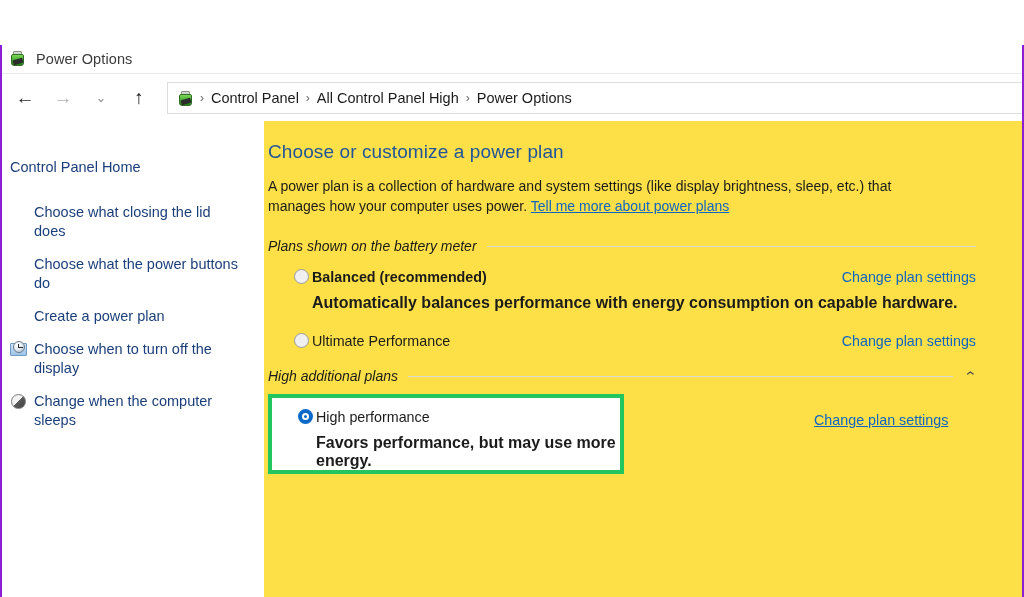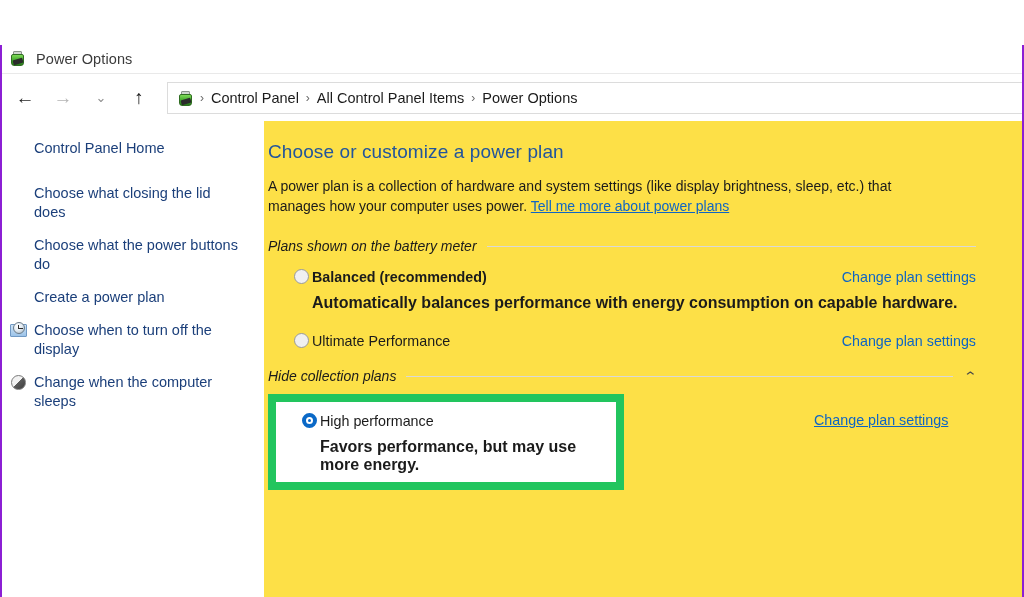--- a/index.html
+++ b/index.html
@@ -134,21 +134,21 @@
     padding-top: 18px;
     background: #ffffff;
   }
   .side-item {
     display: flex;
     align-items: flex-start;
     padding: 0 14px 0 8px;
     margin-bottom: 14px;
     min-height: 18px;
   }
-  .side-item.home { margin-bottom: 26px; }
+  .side-item.home { margin-bottom: 26px; flex-direction: column; }
   .side-ico {
     width: 18px; height: 18px;
     flex: 0 0 18px;
     margin-right: 6px;
     margin-top: 1px;
     position: relative;
   }
   .side-ico.empty { background: none; }
   .side-label {
     font-size: 14.5px;
@@ -294,26 +294,26 @@
     left: 2px; top: 2px;
     width: 3px; height: 3px;
     border-radius: 50%;
     background: #0b69c7;
   }
   .plan .plan-row { padding-left: 18px; }
 
   
   #hl-wrap {
     position: relative;
-    border: 8px solid #22c55e;
+    border: 4px solid #22c55e;
     background: #ffffff;
     margin-left: 0;
     margin-right: 0;
     width: 356px;
-    height: 96px;
+    height: 80px;
     padding: 10px 0 0 0;
   }
   #hl-wrap .plan { margin-bottom: 0; padding-left: 26px; }
   #hl-row-link {
     position: absolute;
     left: 546px;
     top: 18px;
     font-size: 14.3px;
     color: #0f65c4;
     white-space: nowrap;
@@ -344,21 +344,21 @@
 
     <div id="addressbar">
       <span class="pwr">
         <span class="cap"></span>
         <span class="body"></span>
         <span class="plug"></span>
       </span>
       <span class="crumb-sep">›</span>
       <span class="crumb">Control Panel</span>
       <span class="crumb-sep">›</span>
-      <span class="crumb">All Control Panel Items</span>
+      <span class="crumb">All Control Panel High</span>
       <span class="crumb-sep">›</span>
       <span class="crumb">Power Options</span>
     </div>
   </div>
 
   <div id="content">
 
     <div id="sidebar">
 
       <div class="side-item home">
@@ -422,21 +422,21 @@
 
       <div class="plan" style="margin-bottom:18px;">
         <span class="radio"></span>
         <div class="plan-row">
           <span class="plan-name">Ultimate Performance</span>
           <a href="#" class="plan-link">Change plan settings</a>
         </div>
       </div>
 
       <div class="section-head" style="margin-bottom:10px;">
-        <span class="sh-text">Hide collection plans</span>
+        <span class="sh-text">High additional plans</span>
         <span class="sh-rule"></span>
         <span class="sh-chev">⌃</span>
       </div>
 
       <div id="hl-outer">
         <div id="hl-wrap">
           <div class="plan">
             <span class="radio on"></span>
             <div class="plan-row">
               <span class="plan-name">High performance</span>

